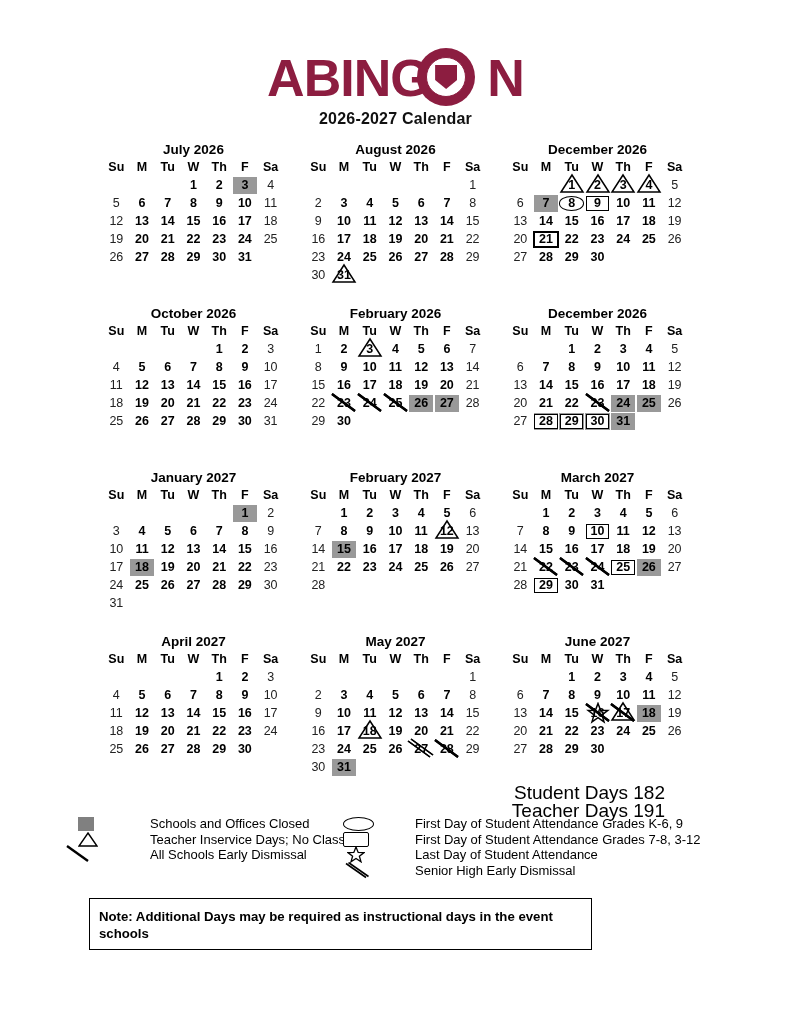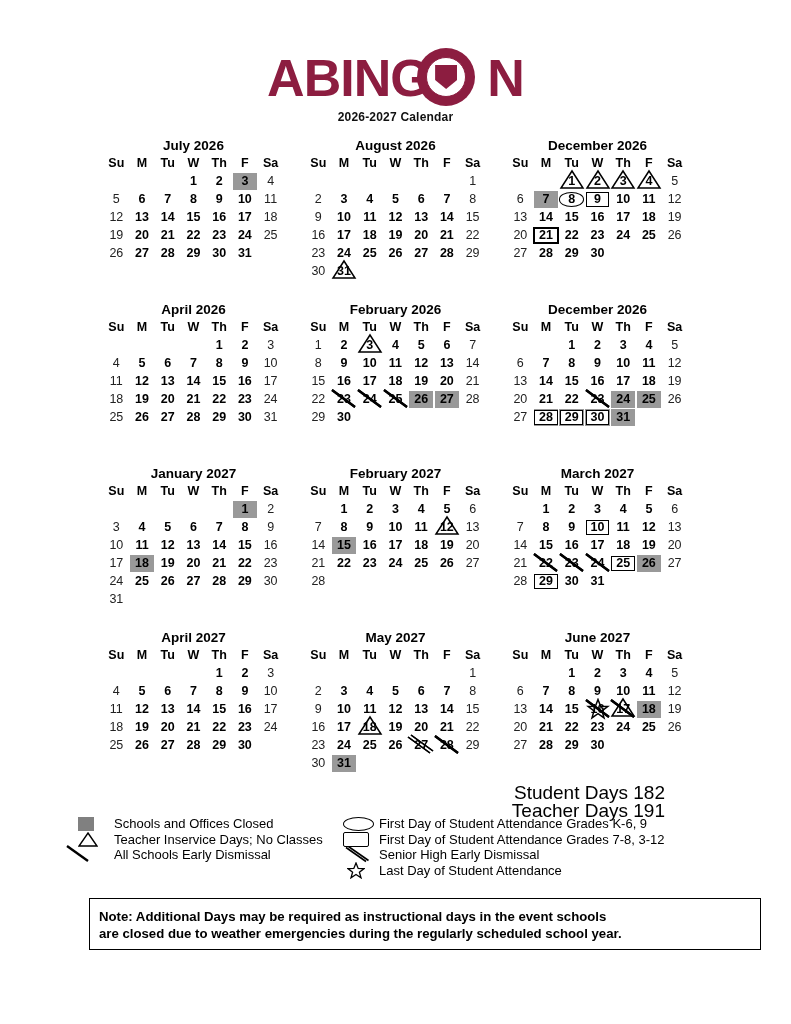--- a/index.html
+++ b/index.html
@@ -48,21 +48,21 @@
     border: 1.5px solid #8c1d40;
     display:flex; align-items:center; justify-content:center;
   }
   .seal-crest {
     width: 22px; height: 24px;
     background: #8c1d40;
     clip-path: polygon(0% 0%, 100% 0%, 100% 62%, 50% 100%, 0% 62%);
   }
   .subtitle {
     margin-top: 6px;
-    font-size: 12px;
+    font-size: 16px;
     font-weight: bold;
     color: #111111;
     letter-spacing: 0.2px;
   }
 
   
   .months {
     margin: 14px auto 0 auto;
     width: 600px;
     display: grid;
@@ -203,20 +203,21 @@
     position:absolute;
     top: 0;
   }
   .legend-left { left: 0px; width: 300px; }
   .legend-right { left: 265px; width: 380px; text-align: center; }
   .legend-row {
     display: flex;
     align-items: center;
     height: 15.5px;
     white-space: nowrap;
+    gap: 36px;
   }
   .legend-sym {
     width: 34px;
     min-width: 34px;
     height: 15px;
     position: relative;
     display: inline-block;
     margin-right: 2px;
   }
   .sym-gray { position:absolute; left:0; top:0.5px; width:16px; height:14px; background:#808080; }
@@ -227,21 +228,21 @@
   .sym-box2 { position:absolute; left:0; top:0.5px; width:26px; height:15px; border:1.8px solid #000; border-radius:2px; background:#fff; }
   .sym-star { position:absolute; left:4px; top:-1px; }
   .sym-slash { position:absolute; left:2px; top:-1px; }
   .legend-text { line-height: 15.5px; }
 
   
   .notebox {
     position:absolute;
     left: 89px;
     top: 898px;
-    width: 672px;
+    width: 503px;
     height: 52px;
     border: 1.6px solid #000;
     padding: 9px 8px 0 9px;
     font-size: 13.2px;
     font-weight: bold;
     line-height: 17px;
   }
 </style>
 </head>
 <body>
@@ -471,21 +472,21 @@
             <td><span class="d wd">29</span></td>
             <td><span class="d wd">30</span></td>
             <td></td>
             <td></td>
             <td></td>
           </tr>
         </tbody>
       </table>
     </div>
     <div class="month">
-      <div class="month-title">April 2026</div>
+      <div class="month-title">October 2026</div>
       <table class="cal">
         <thead>
           <tr>
             <th>Su</th>
             <th>M</th>
             <th>Tu</th>
             <th>W</th>
             <th>Th</th>
             <th>F</th>
             <th>Sa</th>
@@ -1180,40 +1181,39 @@
 
     <div class="legend-row">
       <span class="legend-sym">
         <span class="sym-box2"></span>
       </span>
       <span class="legend-text">First Day of Student Attendance Grades 7-8, 3-12</span>
     </div>
 
     <div class="legend-row">
       <span class="legend-sym">
+        <span class="sym-star">
+          <svg width="18" height="17" viewBox="0 0 18 17">
+              <polygon points="9,1 11.2,6.4 17,6.6 12.4,10.2 14,15.8 9,12.5 4,15.8 5.6,10.2 1,6.6 6.8,6.4" fill="none" stroke="#000" stroke-width="1.3"></polygon>
+            </svg>
+        </span>
+      </span>
+      <span class="legend-text">Last Day of Student Attendance</span>
+    </div>
+
+    <div class="legend-row">
+      <span class="legend-sym">
         <span class="sym-slash">
           <svg width="30" height="17" viewBox="0 0 30 17">
             <line x1="1" y1="1.5" x2="21" y2="15.5" stroke="#000" stroke-width="1.6"></line>
             <line x1="3.5" y1="0.5" x2="23.5" y2="14.5" stroke="#000" stroke-width="1.6"></line>
           </svg>
         </span>
       </span>
       <span class="legend-text">Senior High Early Dismissal</span>
     </div>
 
-    <div class="legend-row">
-      <span class="legend-sym">
-        <span class="sym-star">
-          <svg width="18" height="17" viewBox="0 0 18 17">
-              <polygon points="9,1 11.2,6.4 17,6.6 12.4,10.2 14,15.8 9,12.5 4,15.8 5.6,10.2 1,6.6 6.8,6.4" fill="none" stroke="#000" stroke-width="1.3"></polygon>
-            </svg>
-        </span>
-      </span>
-      <span class="legend-text">Last Day of Student Attendance</span>
-    </div>
-
   </div>
 </div>
 
 <div class="notebox">
   <div>Note: Additional Days may be required as instructional days in the event schools</div>
-  <div>are closed due to weather emergencies during the regularly scheduled school year.</div>
 </div>
 
 </body></html>

